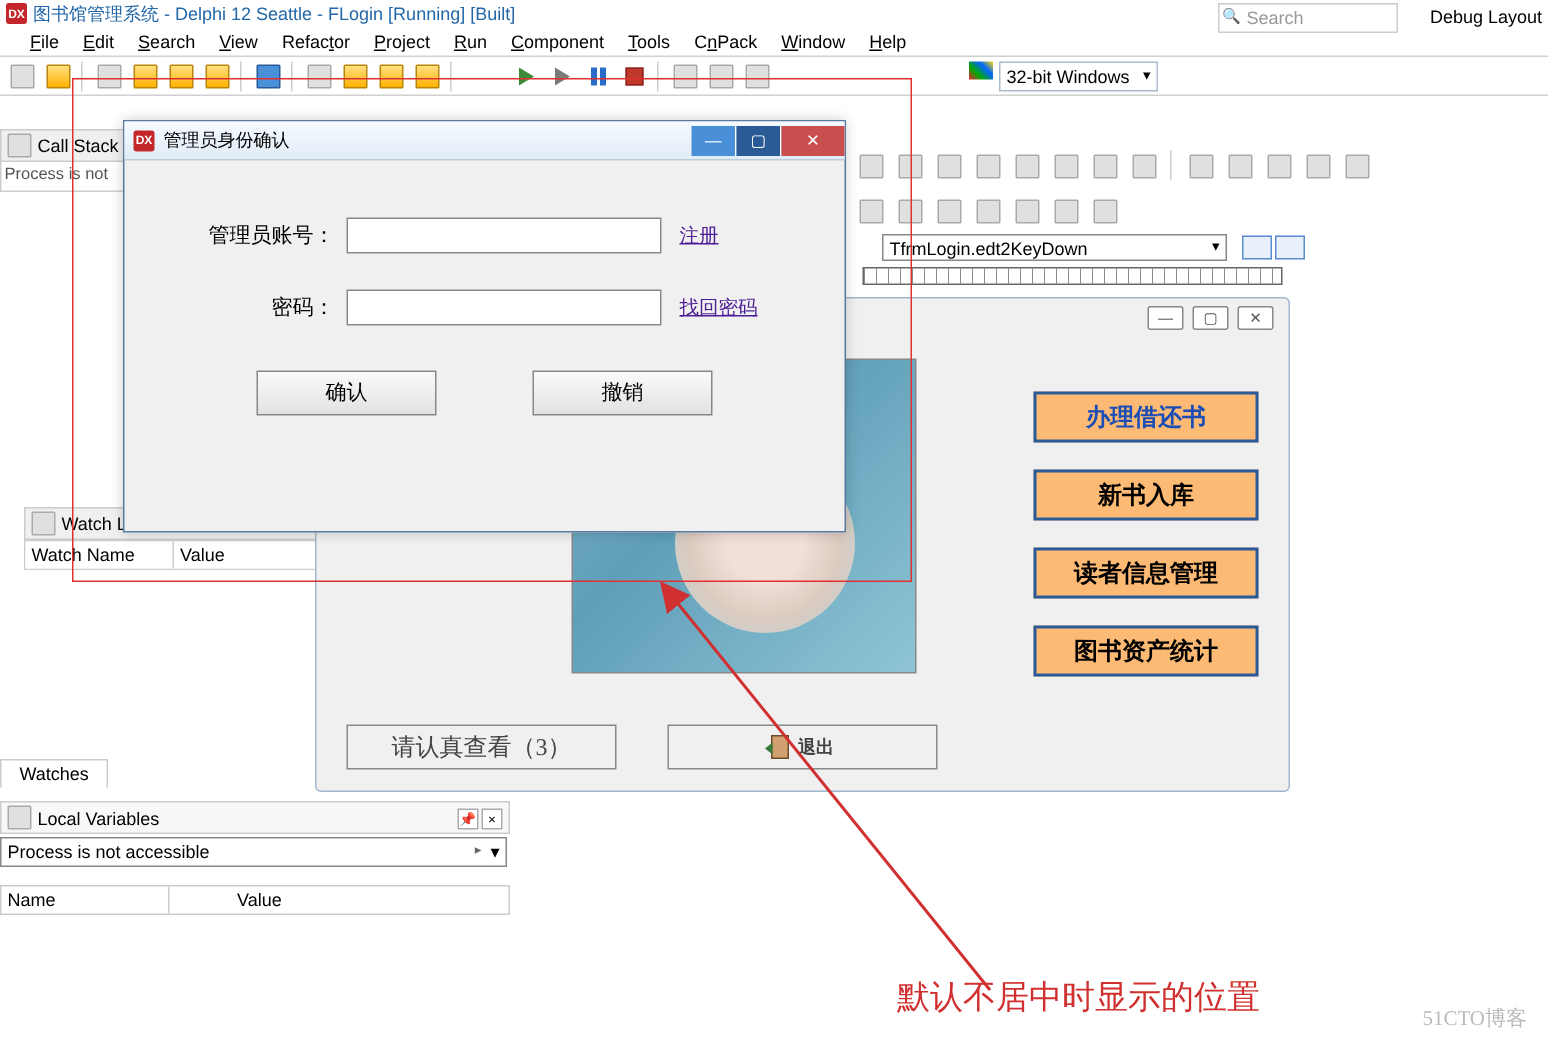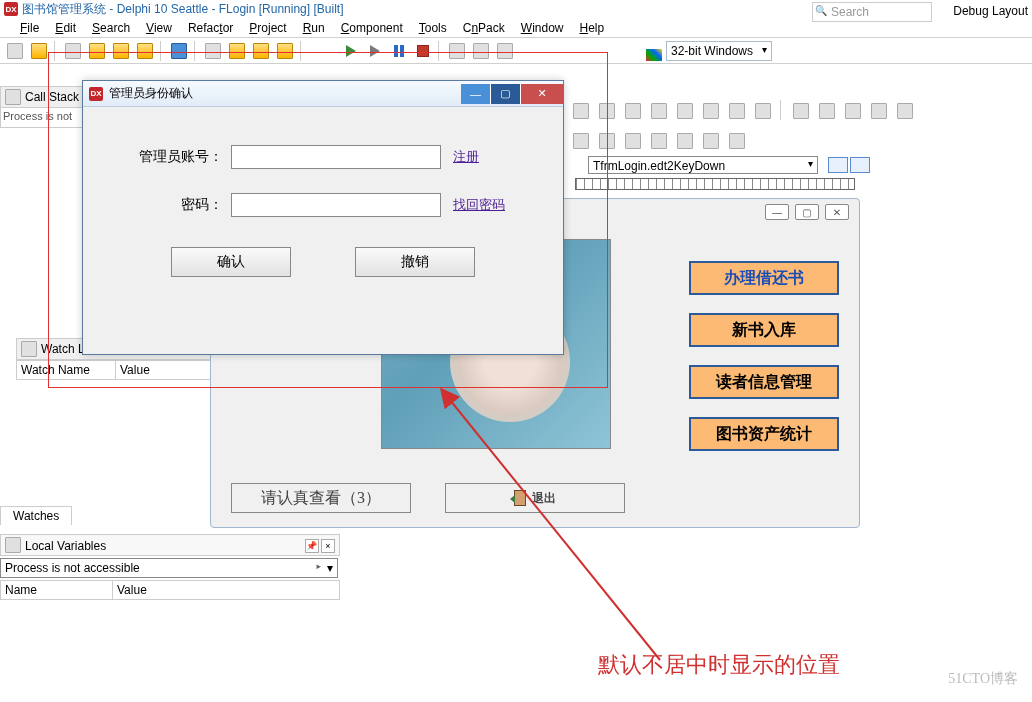--- a/index.html
+++ b/index.html
@@ -12,21 +12,21 @@
 
 
 .menu-bar { height: 20px; display: flex; align-items: center; padding-left: 12px; gap: 0; border-bottom: 1px solid #d0d0d0; }
 .menu-item { padding: 2px 8px; cursor: pointer; }
 .menu-item u { text-decoration: underline; }
 
 
 .toolbar-row { height: 26px; border-bottom: 1px solid #d0d0d0; display: flex; align-items: center; padding-left: 4px; gap: 2px; position: relative; }
 .tool-btn { width: 22px; height: 22px; display: flex; align-items: center; justify-content: center; cursor: pointer; }
 .tool-sep { width: 4px; height: 20px; border-left: 1px solid #ccc; margin: 0 2px; }
-.platform-combo { margin-left: auto; margin-right: 260px; display: flex; align-items: flex-end; gap: 4px; }
+.platform-combo { margin-left: auto; margin-right: 260px; display: flex; align-items: flex-start; gap: 4px; }
 .combo-box { border: 1px solid #abc; background: #fff; padding: 2px 18px 2px 4px; height: 20px; position: relative; }
 .combo-box::after { content: "▾"; position: absolute; right: 4px; top: 2px; font-size: 10px; }
 .search-box { position: absolute; right: 100px; top: 2px; border: 1px solid #ccc; padding: 2px 4px 2px 18px; width: 120px; height: 20px; color: #999; }
 .search-box::before { content: "🔍"; position: absolute; left: 2px; font-size: 10px; }
 .debug-layout { position: absolute; right: 4px; top: 4px; font-size: 12px; }
 
 
 .ico { width: 16px; height: 16px; display: inline-block; }
 .ico-folder { background: linear-gradient(#ffe082,#ffb300); border: 1px solid #b8860b; border-radius: 1px; }
 .ico-save { background: #4a90d9; border: 1px solid #2a5a9a; border-radius: 1px; }
@@ -48,21 +48,21 @@
 .watches-tab { position: absolute; left: 0; top: 506px; }
 .tab { padding: 2px 12px; border: 1px solid #ccc; border-bottom: none; background: #fff; }
 
 .local-vars { position: absolute; left: 0; top: 534px; width: 340px; }
 .lv-header { background: #f8f8f8; border: 1px solid #ccc; padding: 2px 4px; display: flex; align-items: flex-end; gap: 4px; }
 .lv-header-controls { margin-left: auto; display: flex; gap: 2px; }
 .lv-ctrl { width: 14px; height: 14px; border: 1px solid #aaa; background: #fff; font-size: 9px; display: flex; align-items: center; justify-content: center; }
 .lv-combo { border: 1px solid #888; background: #fff; padding: 2px 18px 2px 4px; width: 338px; height: 20px; position: relative; margin-top: 2px; }
 .lv-combo::after { content: "▾"; position: absolute; right: 4px; top: 2px; }
 .lv-combo::before { content: "▸"; position: absolute; right: 16px; top: 2px; font-size: 9px; color: #666; }
-.lv-cols { display: flex; border: 1px solid #ccc; margin-top: 2px; }
+.lv-cols { display: flex; border: 1px solid #ccc; margin-top: 12px; gap: 41px; }
 .lv-col { padding: 2px 4px; border-right: 1px solid #ccc; }
 .lv-col:first-child { width: 112px; }
 .lv-col:last-child { flex: 1; border-right: none; }
 
 
 .toolbar2 { position: absolute; left: 570px; top: 100px; display: flex; gap: 4px; }
 .toolbar3 { position: absolute; left: 570px; top: 130px; display: flex; gap: 4px; align-items: center; }
 .toolbar4 { position: absolute; left: 588px; top: 156px; display: flex; gap: 4px; align-items: center; }
 .event-combo { border: 1px solid #888; padding: 2px 16px 2px 4px; width: 230px; height: 18px; position: relative; background: #fff; }
 .event-combo::after { content: "▾"; position: absolute; right: 4px; top: 1px; font-size: 10px; }
@@ -105,21 +105,21 @@
 .red-box { position: absolute; left: 48px; top: 52px; width: 560px; height: 336px; border: 1px solid #e03030; pointer-events: none; }
 .arrow-svg { position: absolute; left: 400px; top: 380px; pointer-events: none; }
 .annotation { position: absolute; left: 598px; top: 650px; font-family: "SimSun",serif; font-size: 22px; color: #d03030; }
 .watermark { position: absolute; right: 14px; bottom: 14px; font-size: 14px; color: #bbb; font-family: "SimSun"; }
 </style>
 </head>
 <body>
 
 <div class="title-bar">
   <span class="app-icon">DX</span>
-  <span class="title-text">图书馆管理系统 - Delphi 10 Seattle - FLogin [Running] [Built]</span>
+  <span class="title-text">图书馆管理系统 - Delphi 12 Seattle - FLogin [Running] [Built]</span>
 </div>
 
 <div class="menu-bar">
   <span class="menu-item"><u>F</u>ile</span>
   <span class="menu-item"><u>E</u>dit</span>
   <span class="menu-item"><u>S</u>earch</span>
   <span class="menu-item"><u>V</u>iew</span>
   <span class="menu-item">Refac<u>t</u>or</span>
   <span class="menu-item"><u>P</u>roject</span>
   <span class="menu-item"><u>R</u>un</span>

